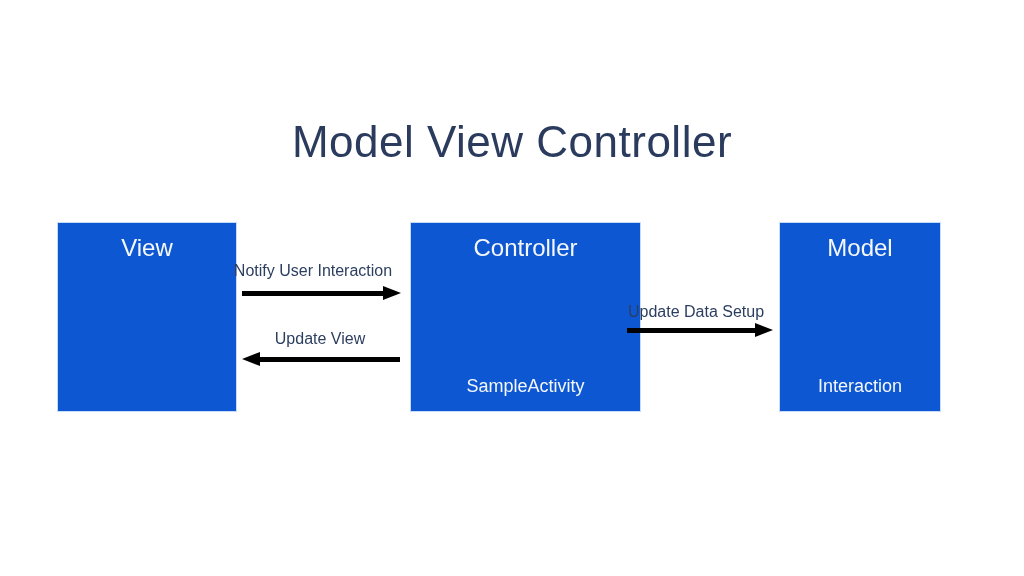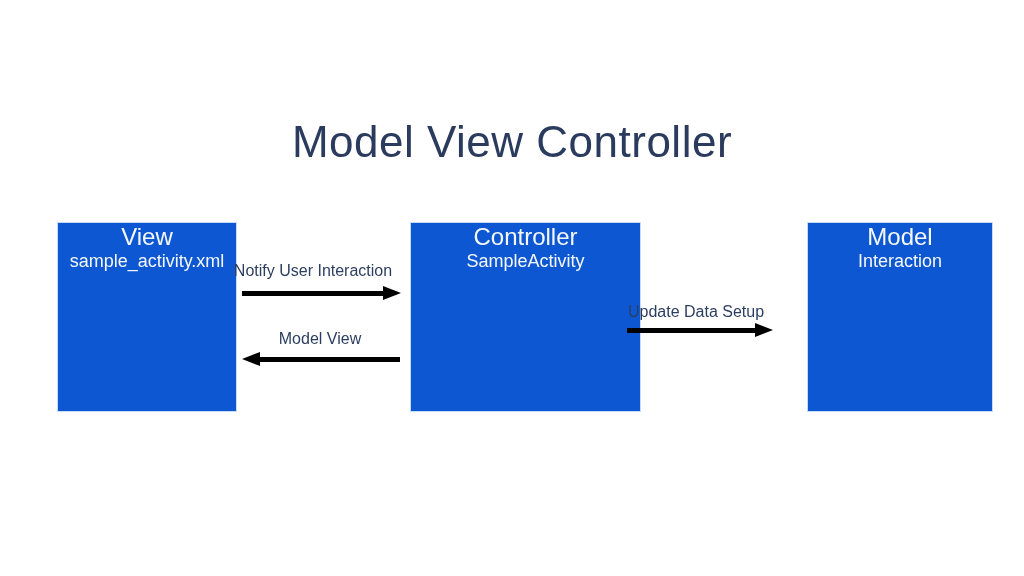--- a/index.html
+++ b/index.html
@@ -29,37 +29,37 @@
     color:var(--title-text);
     margin-top:41px;
   }
   .mvc-box{
     position:absolute;
     top:223px;height:188px;
     background:var(--box-fill);
     box-shadow:0 0 0 1px rgba(150,190,240,0.55);
     display:flex;
     flex-direction:column;
-    justify-content:flex-start;
+    justify-content:space-between;
     align-items:center;
-    padding:0 5px 14px 5px;
+    padding:11px 5px 14px 5px;
   }
   .mvc-box .box-title{
     font-size:24px;
     color:var(--box-text);
     white-space:nowrap;
   }
   .mvc-box .box-subtitle{
     font-size:18px;
     color:var(--box-text);
     white-space:nowrap;
   }
   #box-view{left:58px;width:178px;}
   #box-controller{left:411px;width:229px;}
-  #box-model{left:808px;width:184px;}
+  #box-model{left:780px;width:160px;}
 
   .arrow-label{
     position:absolute;
     font-size:16px;
     color:var(--arrow-label-text);
     text-align:center;
     white-space:nowrap;
   }
   .arrow-shaft{
     position:absolute;
@@ -89,38 +89,37 @@
 </style>
 </head>
 <body>
 
 <div class="slide">
 
   <h1 class="slide-title">Model View Controller</h1>
 
   <div class="mvc-box" id="box-view">
     <div class="box-title">View</div>
-    <div class="box-subtitle">sample_activity.xml</div>
   </div>
 
   <div class="mvc-box" id="box-controller">
     <div class="box-title">Controller</div>
     <div class="box-subtitle">SampleActivity</div>
   </div>
 
   <div class="mvc-box" id="box-model">
     <div class="box-title">Model</div>
     <div class="box-subtitle">Interaction</div>
   </div>
 
   <div class="arrow-label" id="notify-label">Notify User Interaction</div>
   <div class="arrow-shaft" id="notify-shaft"></div>
   <div class="arrow-head right" id="notify-head"></div>
 
-  <div class="arrow-label" id="setup-label">Model View</div>
+  <div class="arrow-label" id="setup-label">Update View</div>
   <div class="arrow-shaft" id="setup-shaft"></div>
   <div class="arrow-head left" id="setup-head"></div>
 
   <div class="arrow-label" id="update-label">Update Data Setup</div>
   <div class="arrow-shaft" id="update-shaft"></div>
   <div class="arrow-head right" id="update-head"></div>
 
 </div>
 
 </body></html>

